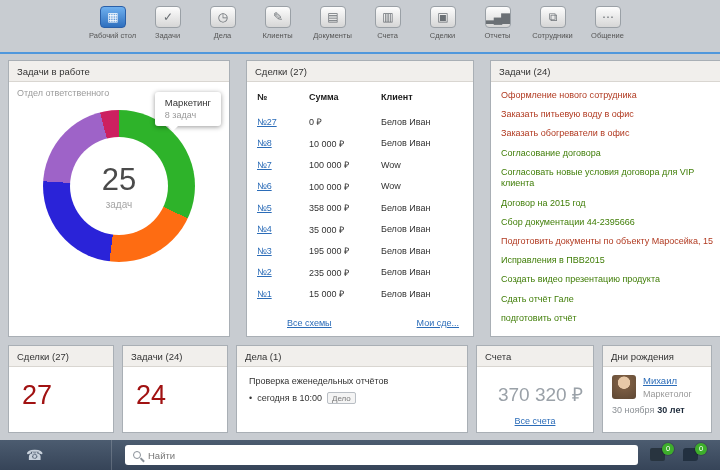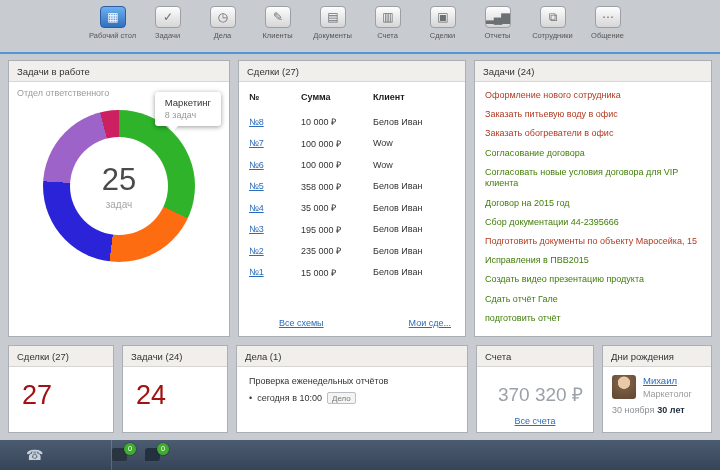--- a/index.html
+++ b/index.html
@@ -13,21 +13,21 @@
              align-items:flex-start; padding-top:6px; gap:3px; }
   .tb-item { width:52px; display:flex; flex-direction:column; align-items:center; cursor:pointer; }
   .tb-icon { width:26px; height:22px; border:1px solid #9aa0a6; border-radius:4px;
              background:linear-gradient(#fdfdfd,#d6d6d6); color:#6b7075; font-size:12px;
              line-height:20px; text-align:center; overflow:hidden; letter-spacing:-1px; }
   .tb-item.active .tb-icon { background:linear-gradient(#6fb0ef,#2f6fbe); border-color:#2a5fa8; color:#fff; }
   .tb-label { font-size:7.5px; color:#555; margin-top:3px; white-space:nowrap; }
 
   
   .main { height:386px; padding:6px 8px 7px; display:flex; flex-direction:column; gap:8px; }
-  .row-top { display:flex; gap:8px; height:282px; }
+  .row-top { display:flex; gap:16px; height:282px; }
   .row-bottom { display:flex; gap:8px; flex:1; }
   .panel { background:#fff; border:1px solid #a9afb5; display:flex; flex-direction:column; }
   .panel-header { background:#f1efec; border-bottom:1px solid #d9d6d1; padding:5px 8px 4px;
                   font-size:9.5px; color:#333; flex:none; }
   .panel-body { flex:1; position:relative; }
   .p-chart { width:222px; flex:none; }
   .p-deals { width:228px; flex:none; }
   .p-tasks { width:238px; flex:none; }
   .p-deals-count, .p-tasks-count { width:106px; flex:none; }
   .p-affairs { width:232px; flex:none; }
@@ -183,20 +183,25 @@
         <table class="deals-table">
           <thead>
             <tr>
               <th style="width:52px">№</th>
               <th style="width:72px">Сумма</th>
               <th>Клиент</th>
             </tr>
           </thead>
           <tbody>
 
+              <tr>
+                <td><a class="link">№27</a></td>
+                <td>0 ₽</td>
+                <td>Белов Иван</td>
+              </tr>
 
               <tr>
                 <td><a class="link">№8</a></td>
                 <td>10 000 ₽</td>
                 <td>Белов Иван</td>
               </tr>
 
               <tr>
                 <td><a class="link">№7</a></td>
                 <td>100 000 ₽</td>
@@ -328,20 +333,24 @@
         </div>
       </div>
     </div>
   </div>
 </div>
 
 <div class="bottombar">
   <div class="phone-zone">
     <span class="phone-glyph">☎</span>
   </div>
+  <div class="search-wrap">
+    <span class="lens"></span>
+    <input class="search-input" type="text" placeholder="Найти" style="">
+  </div>
   <div class="bar-badges">
     <div class="badge-item">
       <div class="mini-icon"></div>
       <div class="green-badge">0</div>
     </div>
     <div class="badge-item">
       <div class="mini-icon bubble"></div>
       <div class="green-badge">0</div>
     </div>
   </div>

